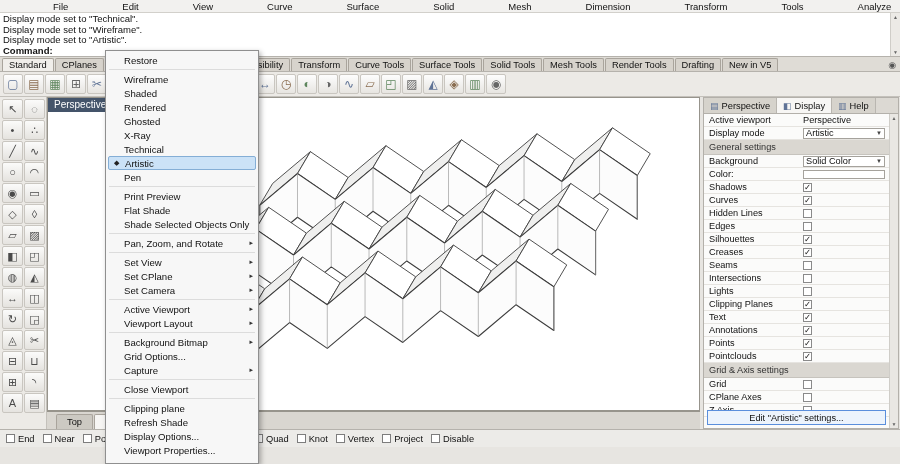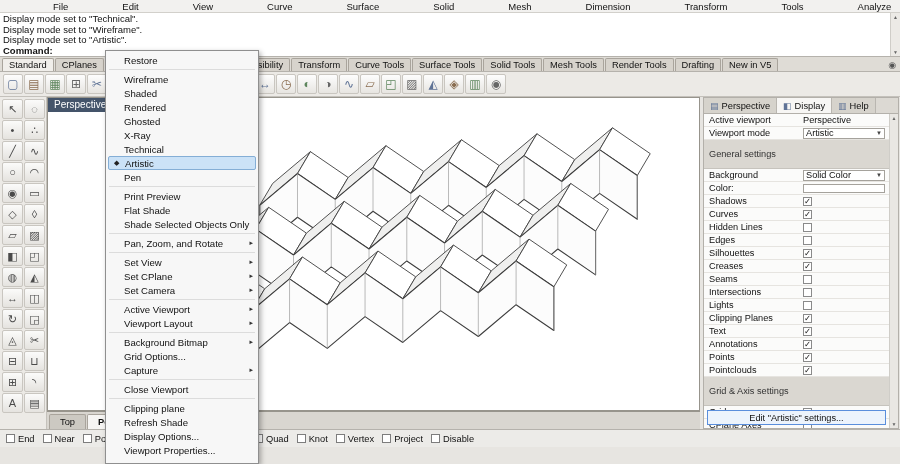--- a/index.html
+++ b/index.html
@@ -37,39 +37,39 @@
   .viewport{position:absolute;left:47px;top:97px;width:653px;height:314px;background:#fff;border:1px solid #97948c;overflow:hidden;}
   .vplabel{position:absolute;top:0;left:0;background:#44546a;color:#fff;padding:1px 6px 2px 6px;font-size:10px;display:flex;gap:5px;align-items:center;}
   .varr{font-size:7px;}
   #origami{position:absolute;left:0;top:0;width:100%;height:100%;}
   .band{fill:#fcfcfc;stroke:#3d3d3d;stroke-width:1.1;stroke-linejoin:round;}
   .facet-light{fill:#ffffff;stroke:#3d3d3d;stroke-width:0.9;stroke-linejoin:round;}
   .facet-mid{fill:#efefee;stroke:#3d3d3d;stroke-width:0.9;stroke-linejoin:round;}
   .fold{stroke:#9c9c9c;stroke-width:0.7;}
 
   
-  .vptabs{position:absolute;left:47px;top:411px;width:653px;height:18px;background:#d9d6d0;border-top:1px solid #97948c;display:flex;align-items:flex-end;padding-left:2px;}
+  .vptabs{position:absolute;left:47px;top:411px;width:653px;height:18px;background:#d9d6d0;border-top:1px solid #97948c;display:flex;align-items:flex-end;padding-left:9px;}
   .vptab{font-size:9.3px;padding:2px 10px;border:1px solid #a9a49c;border-bottom:none;border-radius:2px 2px 0 0;background:#ccc9c2;margin-right:1px;}
   .vptab.active{background:#f6f5f3;font-weight:bold;}
 
   
   .rightpanel{position:absolute;left:703px;top:97px;width:196px;height:332px;background:#f5f4f2;border:1px solid #b3b0aa;}
   .ptabs{height:16px;display:flex;background:#dcd9d3;border-bottom:1px solid #b3b0aa;align-items:stretch;}
   .ptab{padding:1px 6px;font-size:9.3px;display:flex;align-items:center;gap:3px;border-right:1px solid #b9b6b0;background:#d6d3cc;}
   .ptab.active{background:#f7f6f4;}
   .ptab .pticon{font-size:9px;color:#5f7396;}
   .pbody{position:absolute;top:16px;left:0;right:9px;bottom:0;overflow:hidden;background:#fbfbfa;}
   .prow{display:flex;height:13px;align-items:center;border-bottom:1px solid #e6e4e0;padding-left:5px;font-size:9.2px;}
   .plabel{width:94px;white-space:nowrap;overflow:hidden;}
   .pvalue{flex:1;white-space:nowrap;}
   .pdrop{flex:1;height:11px;border:1px solid #a5a29c;background:#fff;display:flex;align-items:center;justify-content:space-between;padding:0 2px;margin-right:4px;}
   .darr{font-size:6px;color:#444;}
   .pswatch{width:82px;height:9px;border:1px solid #a5a29c;background:#fff;}
   .pcheck{width:9px;height:9px;border:1px solid #8a8a8a;background:#fff;font-size:8.5px;line-height:8px;display:flex;align-items:center;justify-content:center;color:#222;}
-  .psection{height:29px;background:#dad7d1;border-bottom:1px solid #c6c3bd;display:flex;align-items:center;padding-left:5px;font-size:9.2px;color:#333;}
+  .psection{height:15px;background:#dad7d1;border-bottom:1px solid #c6c3bd;display:flex;align-items:center;padding-left:5px;font-size:9.2px;color:#333;}
   .editbtn{position:absolute;left:3px;right:12px;bottom:3px;height:15px;border:1px solid #5a8edc;background:#ecf3fc;font-size:9.2px;display:flex;align-items:center;justify-content:center;z-index:3;}
   .pscroll{position:absolute;top:16px;right:0;bottom:0;width:9px;background:#e9e7e3;border-left:1px solid #cfcdc8;display:flex;flex-direction:column;justify-content:space-between;align-items:center;}
 
   
   .statusbar{position:absolute;left:0;right:0;top:429px;height:18px;background:#ecebe8;border-top:1px solid #b5b2ac;display:flex;align-items:center;padding-left:6px;gap:8px;font-size:9.3px;}
   .osnap{display:flex;align-items:center;gap:3px;}
   .oscb{width:9px;height:9px;border:1px solid #7d7d7d;background:#fff;font-size:8.5px;line-height:8px;display:flex;align-items:center;justify-content:center;}
   .osgap{width:122px;}
 
   
@@ -285,21 +285,21 @@
         <span class="pticon">▥</span>
         <span>Help</span>
       </span>
     </div>
   <div class="pbody" id="pbody">
       <div class="prow">
         <span class="plabel">Active viewport</span>
         <span class="pvalue">Perspective</span>
       </div>
       <div class="prow">
-        <span class="plabel">Viewport mode</span>
+        <span class="plabel">Display mode</span>
         <span class="pdrop">
           <span>Artistic</span>
           <span class="darr">▼</span>
         </span>
       </div>
       <div class="psection">General settings</div>
       <div class="prow">
         <span class="plabel">Background</span>
         <span class="pdrop">
           <span>Solid Color</span>

